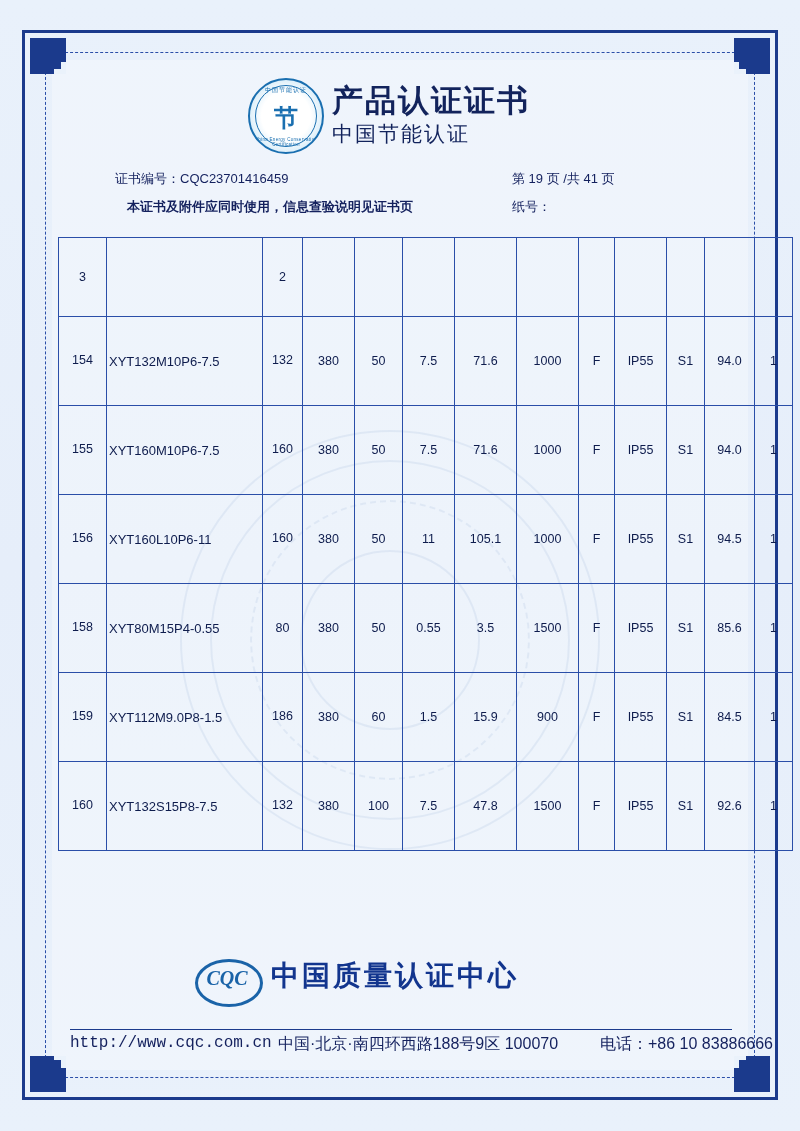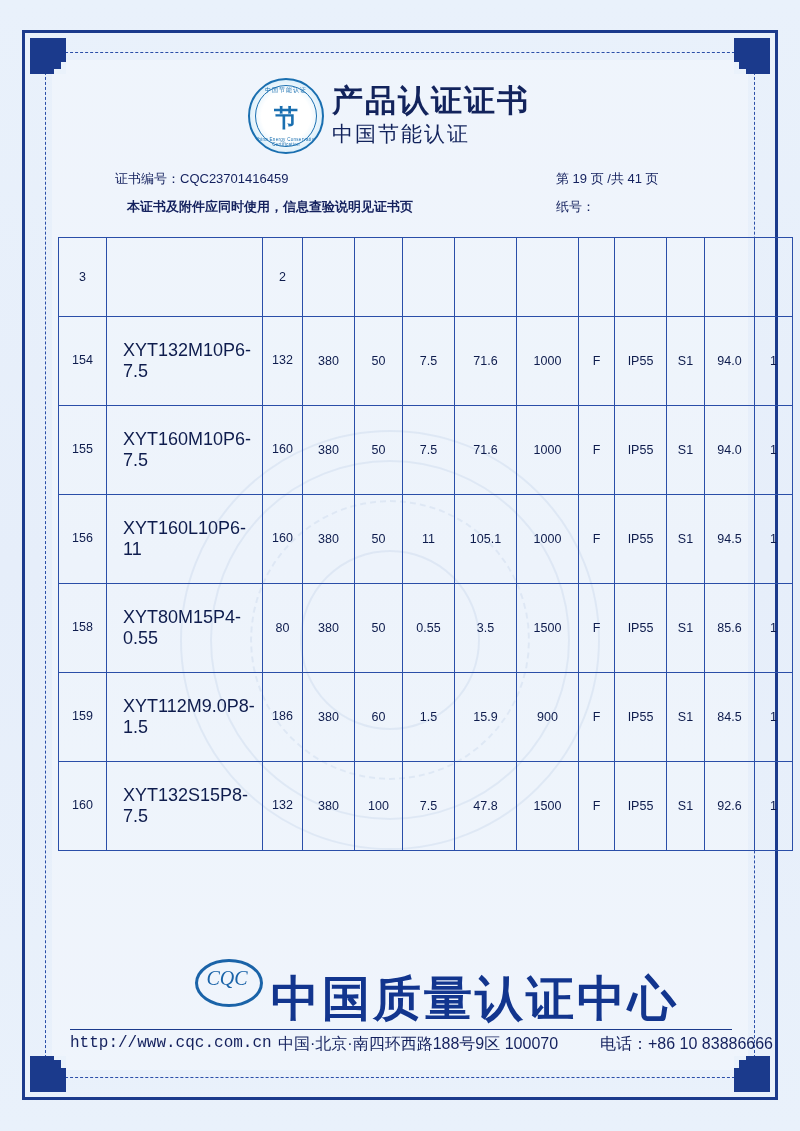--- a/index.html
+++ b/index.html
@@ -150,21 +150,21 @@
   }
   .meta-row1 { top: 170px; }
   .meta-row2 { top: 198px; }
   .meta .left {
     position: absolute;
     left: 63px;
     white-space: nowrap;
   }
   .meta .right {
     position: absolute;
-    left: 504px;
+    left: 460px;
     white-space: nowrap;
   }
   .meta-row2 .left { font-weight: bold; margin-left: 12px; }
 
   
   .watermark {
     position: absolute;
     left: 180px; top: 430px;
     width: 420px; height: 420px;
     opacity: 0.10;
@@ -195,22 +195,22 @@
     border: 1px solid #2a4ea8;
     font-size: 12.5px;
     color: #0e1c4d;
     text-align: center;
     vertical-align: middle;
     padding: 2px 1px;
     background: transparent;
   }
   table.cert td.model {
     text-align: left;
-    padding-left: 16px;
-    font-size: 18px;
+    padding-left: 2px;
+    font-size: 13px;
   }
   .r-tall td { height: 84px; }
   .r-blank td { height: 74px; border-left: 1px solid #2a4ea8; }
   .wrapnum { line-height: 1.9; }
 
   
   .footer-logo {
     position: absolute;
     left: 195px; top: 955px;
     width: 420px; height: 54px;
@@ -225,30 +225,30 @@
     left: 0; top: 4px;
     width: 62px; height: 42px;
     border: 3px solid #1a63a8;
     border-radius: 50%;
   }
   .footer-logo .mark .letters {
     position: absolute;
     left: 0; right: 0; top: 12px;
     text-align: center;
     font-family: "Liberation Serif", serif;
-    font-weight: normal;
+    font-weight: bold;
     font-style: italic;
     font-size: 20px;
     color: #1a63a8;
   }
   .footer-logo .cn {
     position: absolute;
-    left: 76px; top: 12px;
+    left: 76px; top: 2px;
     font-family: "Liberation Serif", serif;
-    font-size: 48px;
+    font-size: 28px;
     font-weight: bold;
     color: #12358e;
     letter-spacing: 3px;
     white-space: nowrap;
   }
   .footer-rule {
     position: absolute;
     left: 70px; top: 1029px;
     width: 662px;
     border-top: 1px solid #1b3a8c;

